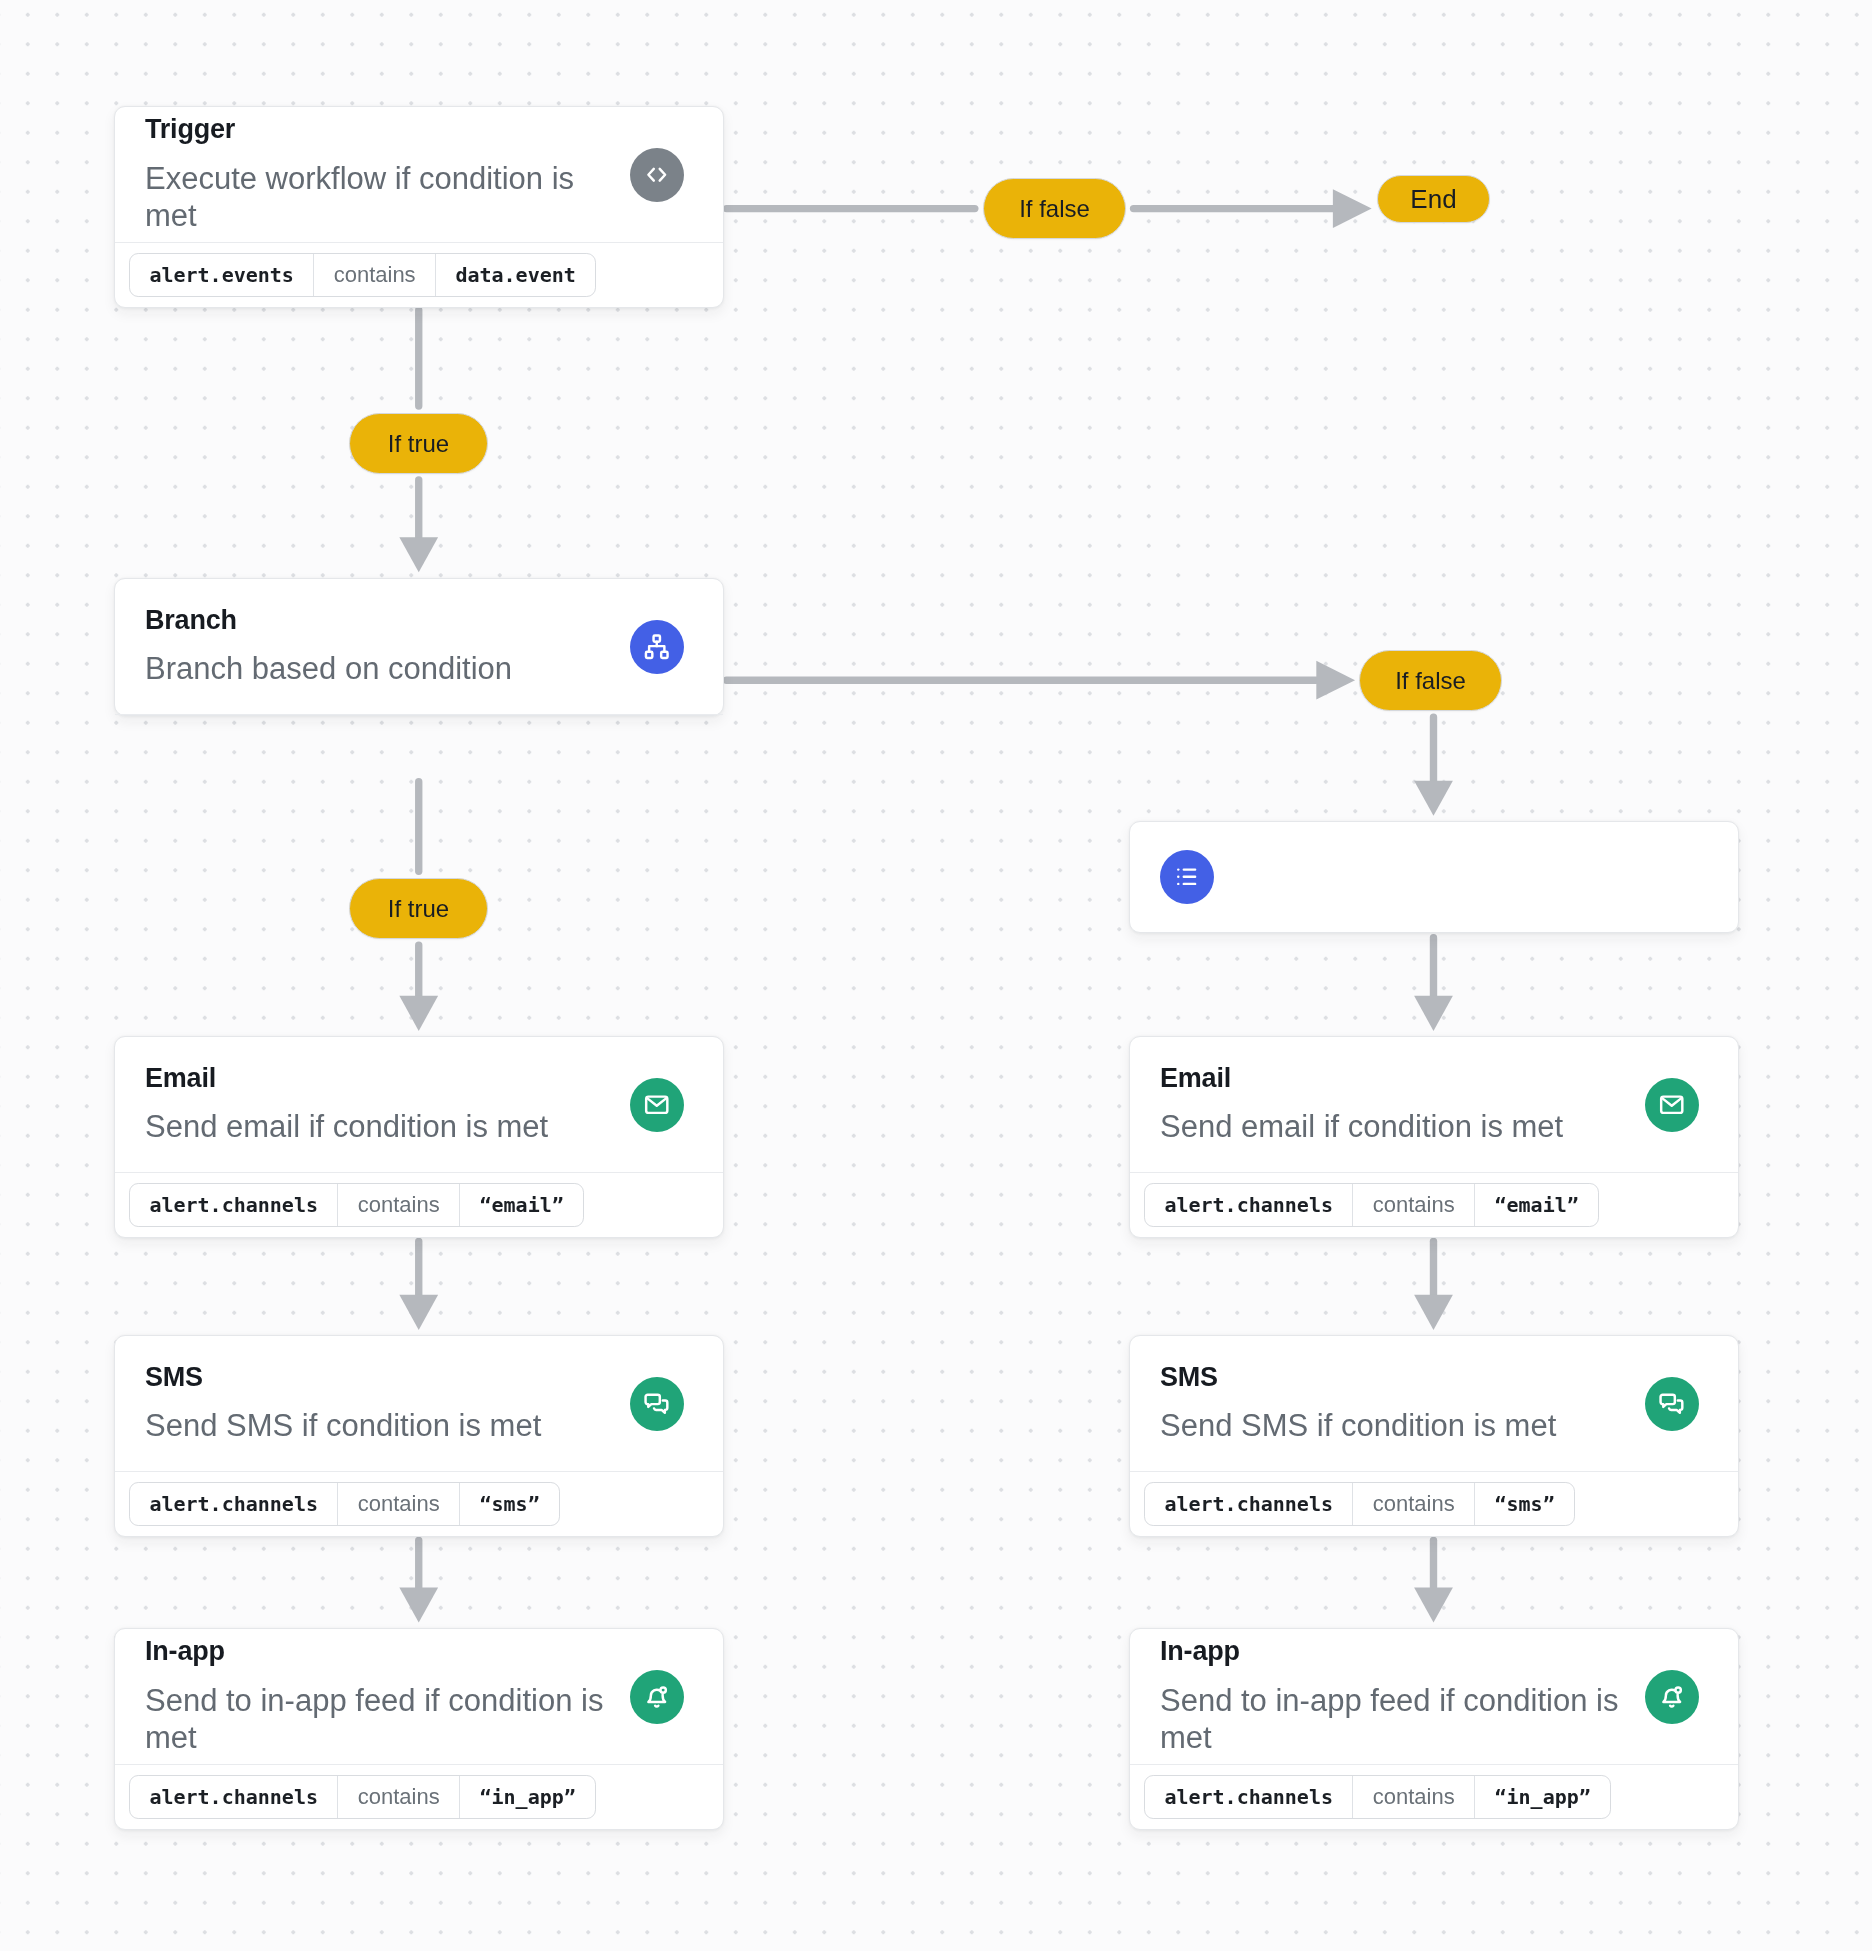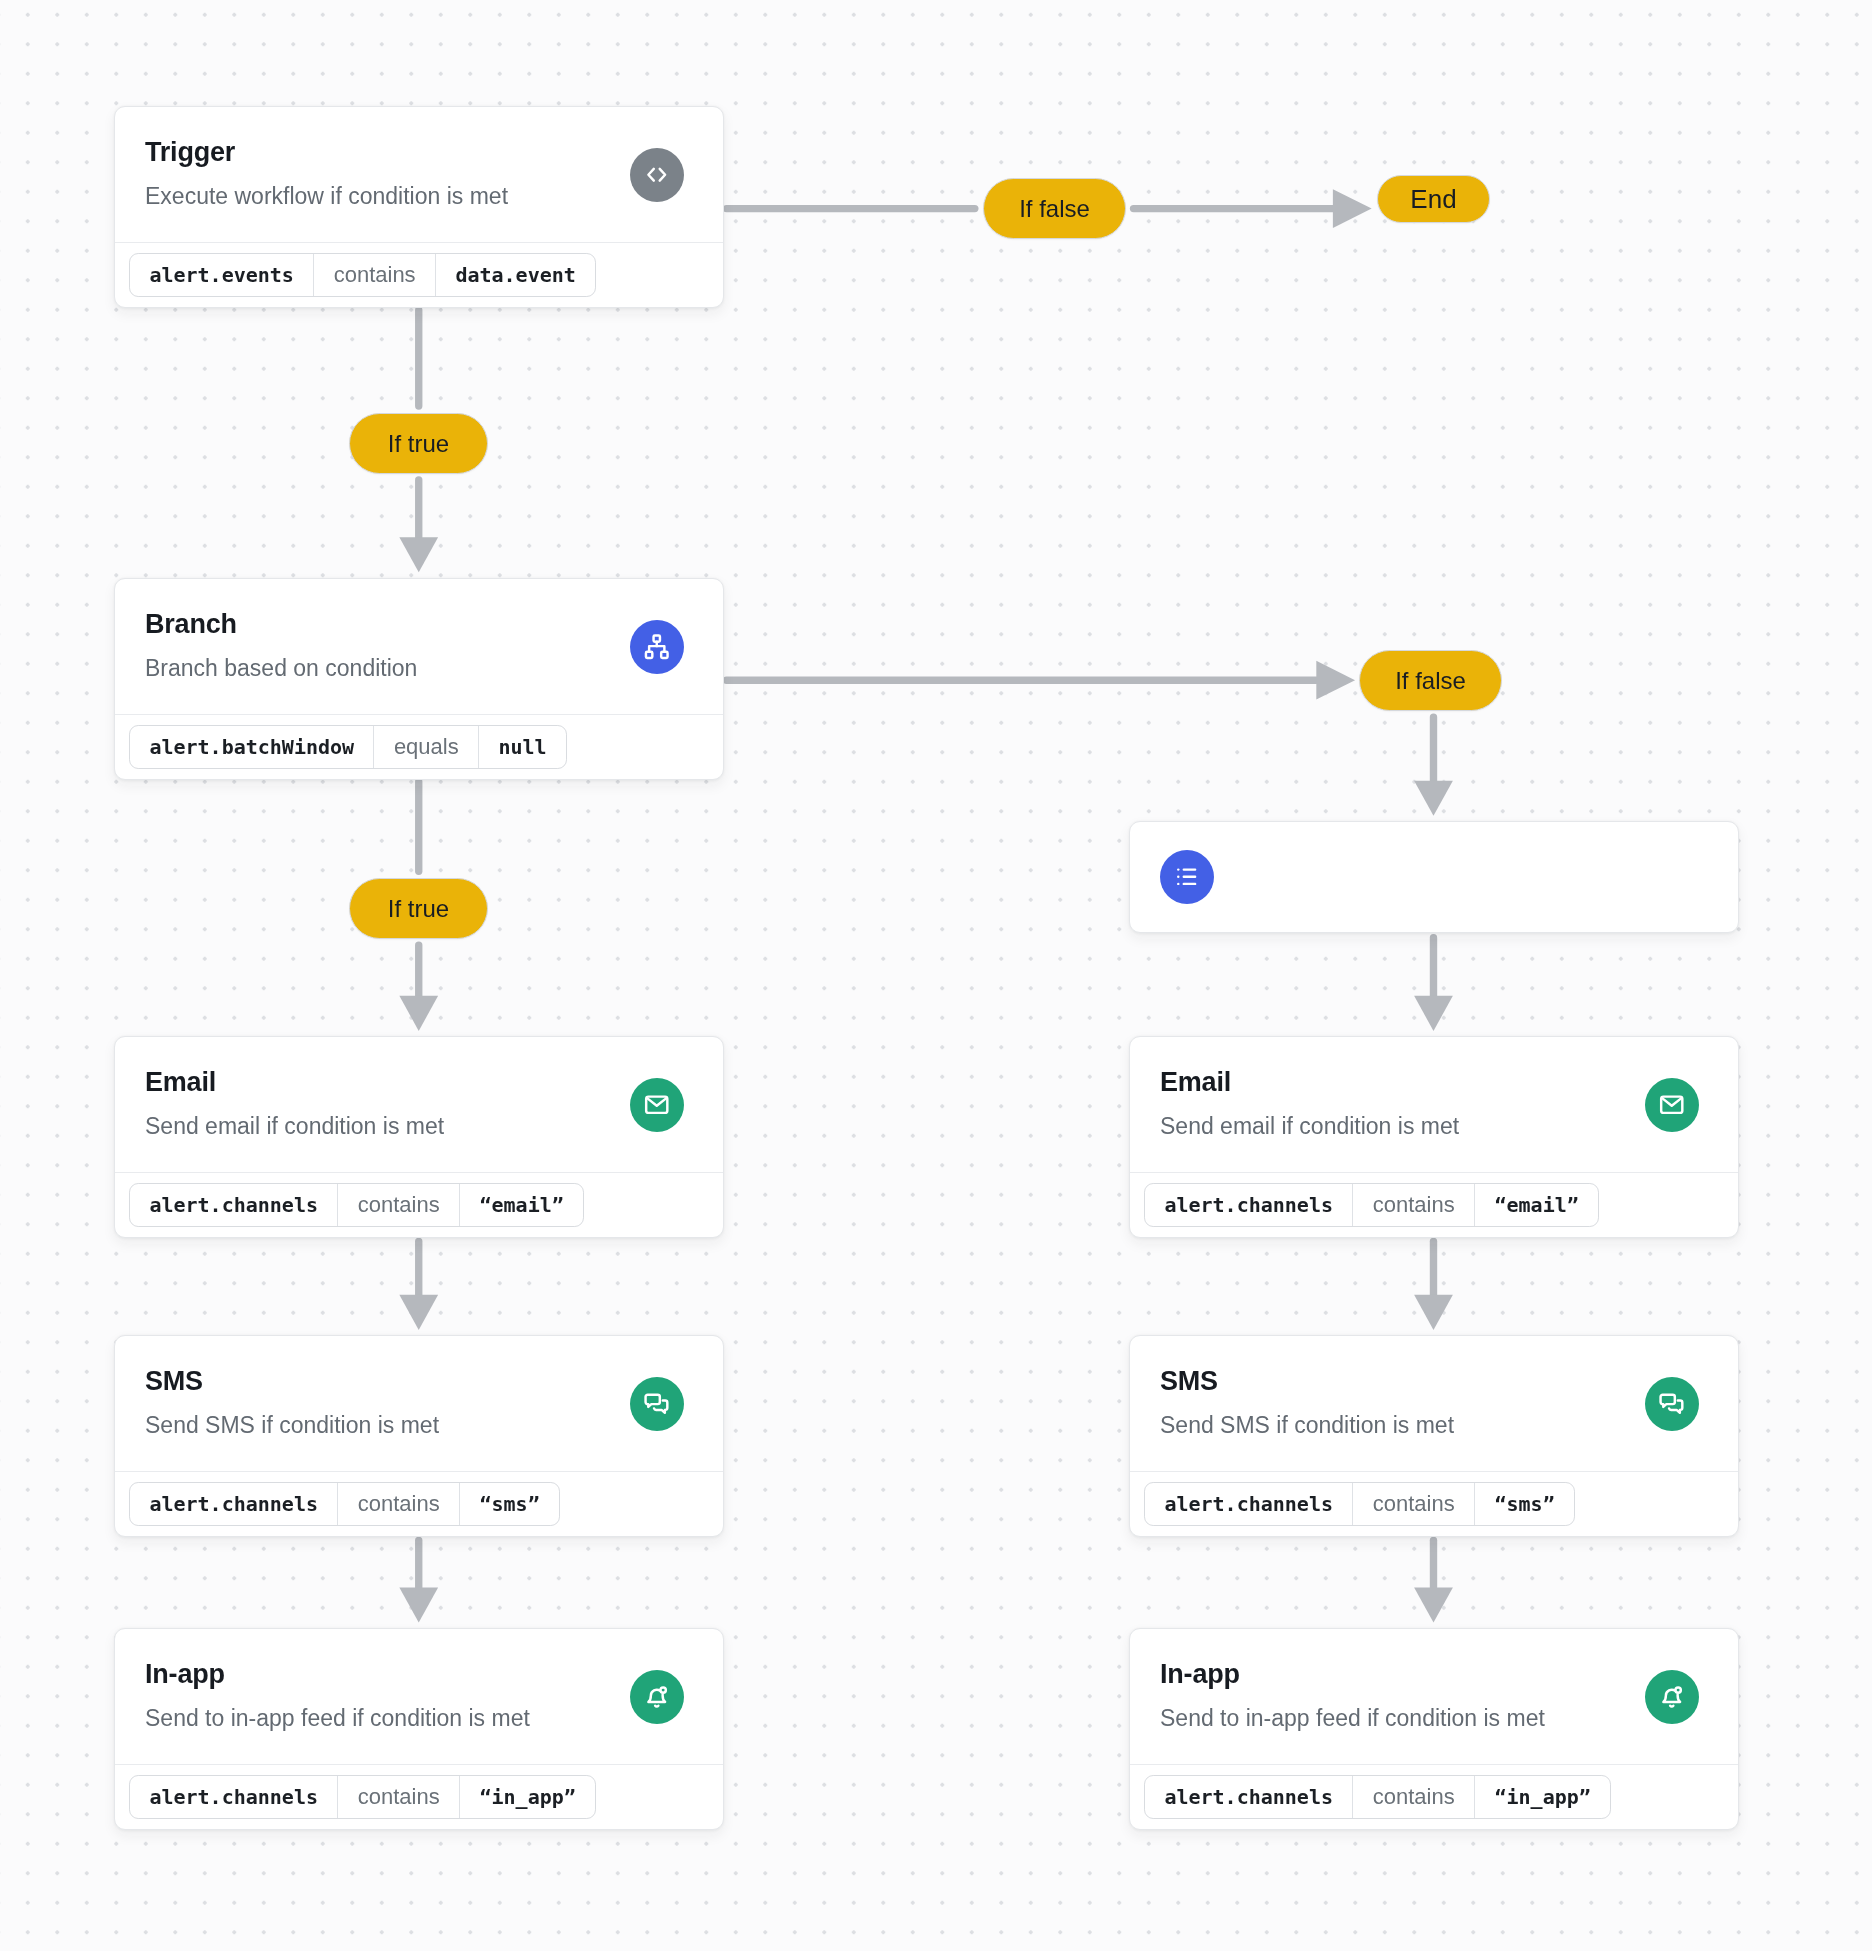--- a/index.html
+++ b/index.html
@@ -17,21 +17,21 @@
   .card{
     position:absolute;width:610px;background:#ffffff;box-sizing:border-box;
     border:1.4px solid #e5e7ea;border-radius:11px;z-index:2;
     box-shadow:0 5.5px 13px rgba(27,31,36,.06),0 0.9px 2.8px rgba(27,31,36,.05);
   }
   .card-header{height:135px;display:flex;align-items:center;justify-content:space-between;
     padding:0 39px 0 30px;box-sizing:border-box;}
   .header-only .card-header{height:110px;}
   .card-texts{display:flex;flex-direction:column;gap:15px;min-width:0;}
   .card-title{font-size:27px;font-weight:700;color:#171b21;letter-spacing:-0.2px;line-height:1.1;}
-  .card-subtitle{font-size:23px;font-weight:400;color:#636a72;line-height:1.2;}
+  .card-subtitle{font-size:31px;font-weight:400;color:#636a72;line-height:1.2;}
   .node-icon{width:54px;height:54px;border-radius:50%;display:flex;align-items:center;justify-content:center;flex:0 0 auto;}
   .node-icon svg{width:29.5px;height:29.5px;display:block;}
   .icon-gray{background:#7b8289;}
   .icon-blue{background:#4360e6;}
   .icon-green{background:#20a478;}
   .card-divider{height:1.4px;background:#e9ebee;width:100%;}
   .card-cond{height:64px;display:flex;align-items:center;padding:0 14px;}
   .cond-pill{display:inline-flex;align-items:stretch;height:44px;background:#fff;
     border:1.4px solid #d9dce0;border-radius:9.2px;overflow:hidden;box-sizing:border-box;}
   .cond-seg{display:flex;align-items:center;padding:0 19.4px;
@@ -163,27 +163,20 @@
       <svg viewBox="0 0 24 24" fill="none" stroke="#fff" stroke-width="2" stroke-linecap="round" stroke-linejoin="round">
         <rect x="9.4" y="2.8" width="5.2" height="5.2" rx="1"></rect>
         <rect x="3.2" y="16" width="5.2" height="5.2" rx="1"></rect>
         <rect x="15.6" y="16" width="5.2" height="5.2" rx="1"></rect>
         <path d="M12 8v3.5"></path>
           <path d="M5.8 16v-4.5h12.4V16"></path>
       </svg>
     </span>
   </div>
   <div class="card-divider"></div>
-  <div class="card-cond">
-    <div class="cond-pill">
-      <span class="cond-seg">alert.batchWindow</span>
-      <span class="cond-seg cond-op">equals</span>
-      <span class="cond-seg">null</span>
-    </div>
-  </div>
 </div>
 
 <div class="card header-only" id="node-batch">
   <div class="card-header">
     <span class="node-icon icon-blue">
       <svg viewBox="0 0 24 24" fill="none" stroke="#fff" stroke-width="2" stroke-linecap="round" stroke-linejoin="round">
         <path d="M9.6 6.2h9.2M9.6 12h9.2M9.6 17.8h9.2"></path>
         <circle cx="5.1" cy="6.2" r="1" fill="#fff" stroke="none"></circle>
         <circle cx="5.1" cy="12" r="1" fill="#fff" stroke="none"></circle>
         <circle cx="5.1" cy="17.8" r="1" fill="#fff" stroke="none"></circle>

